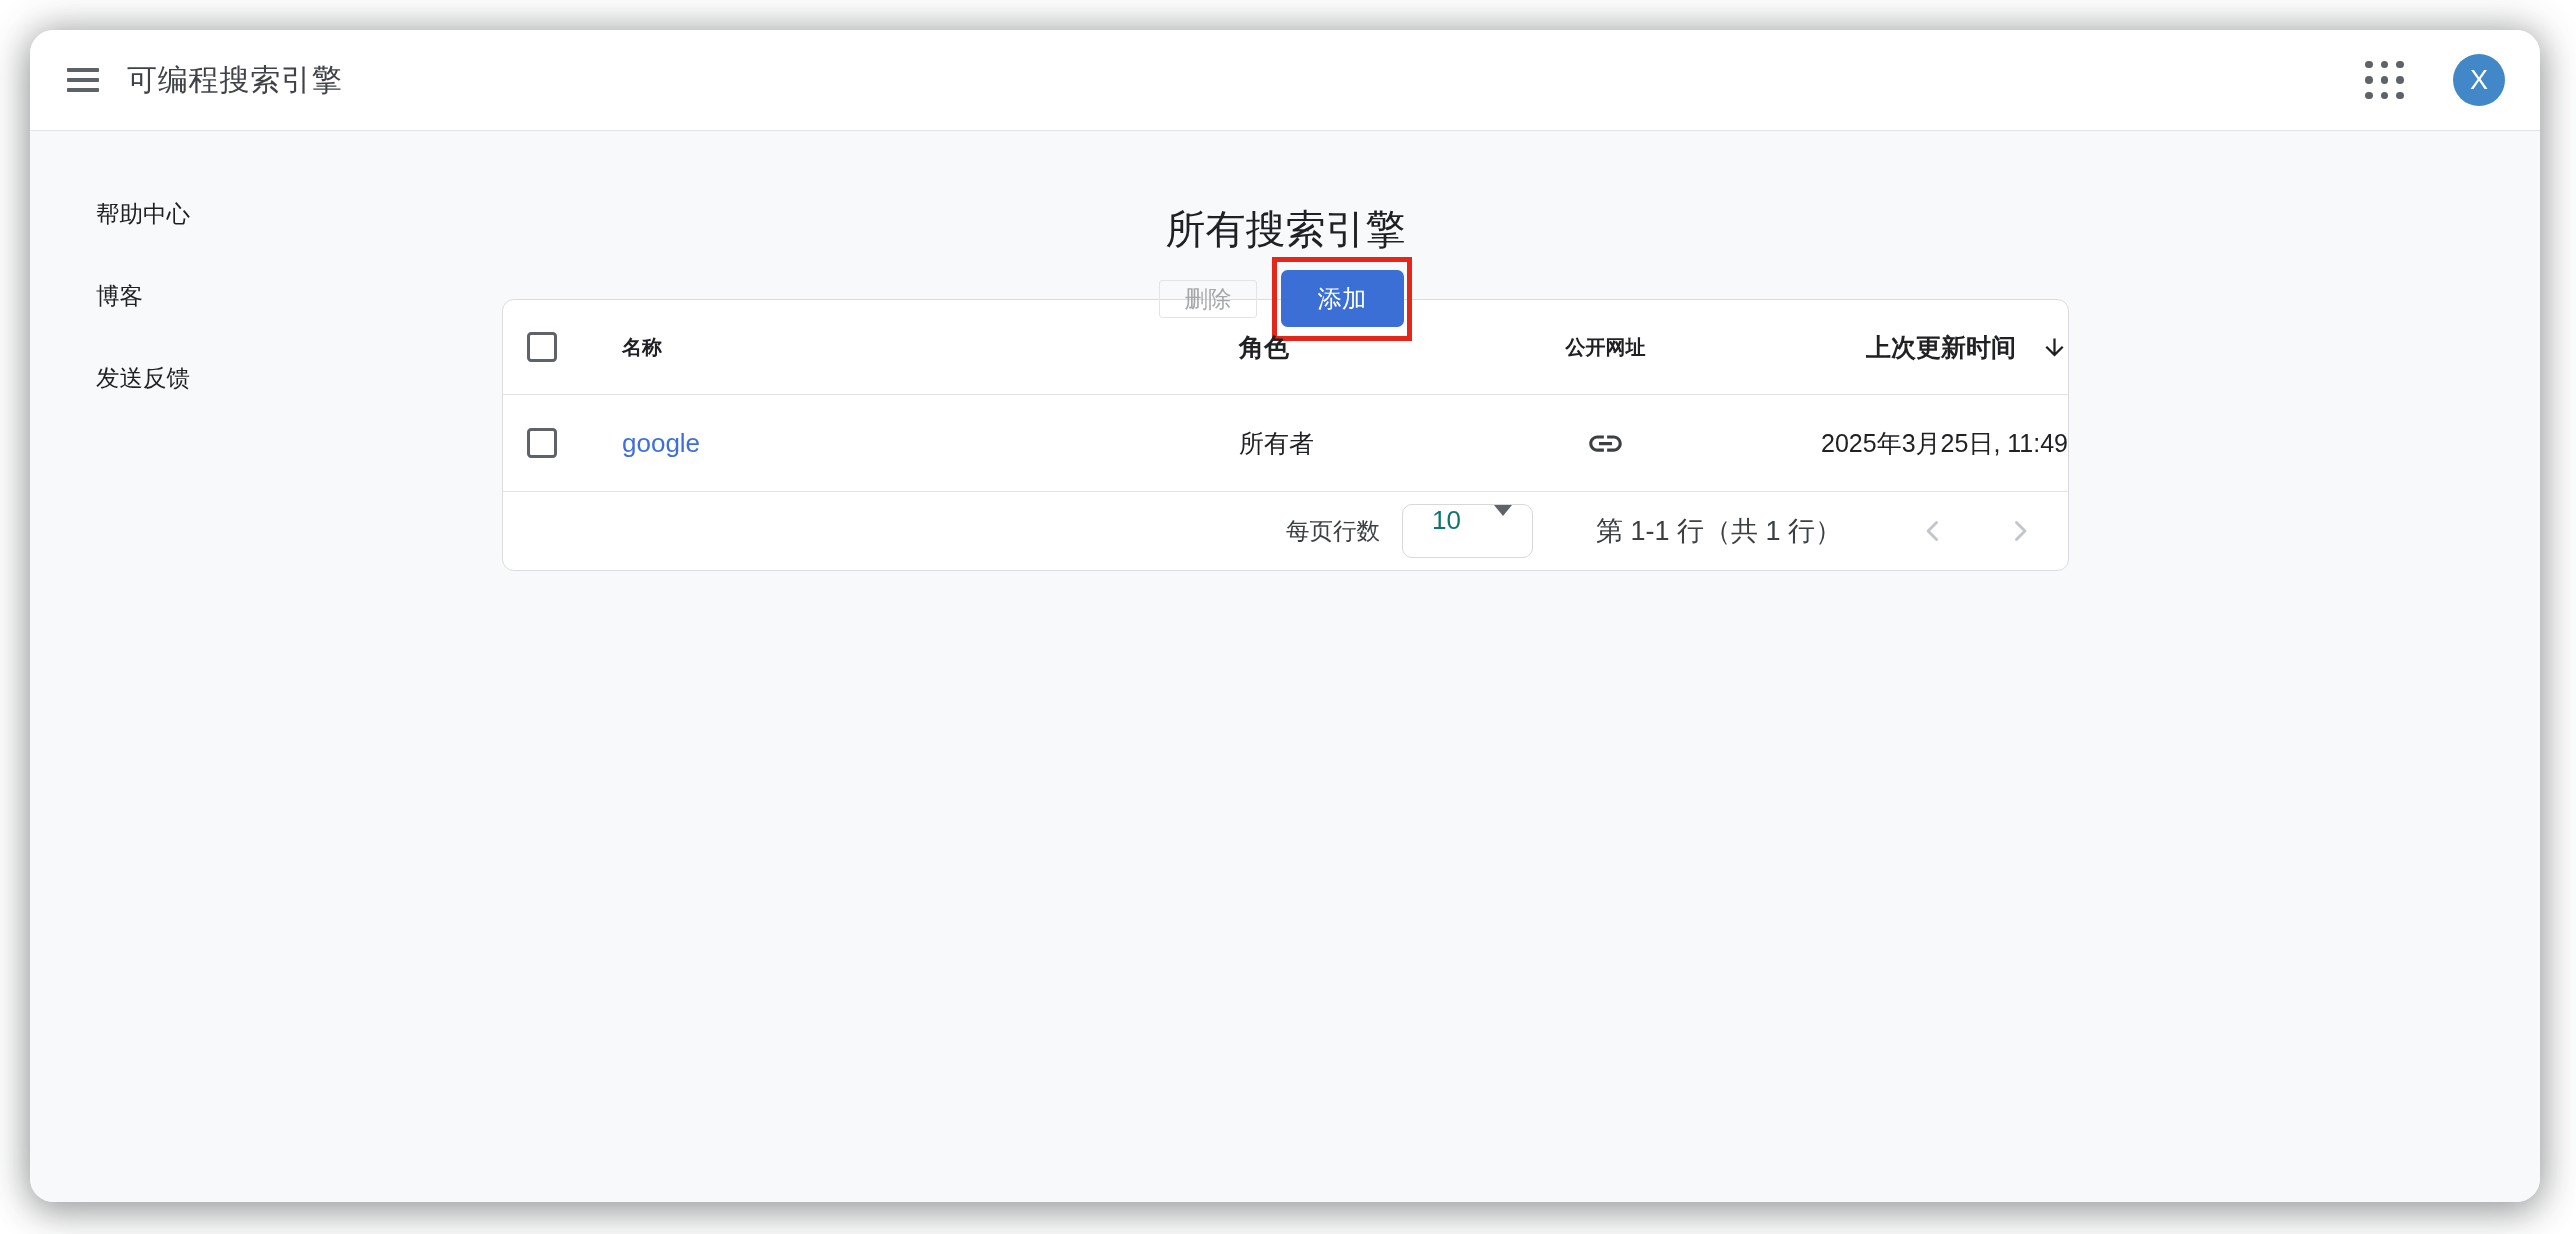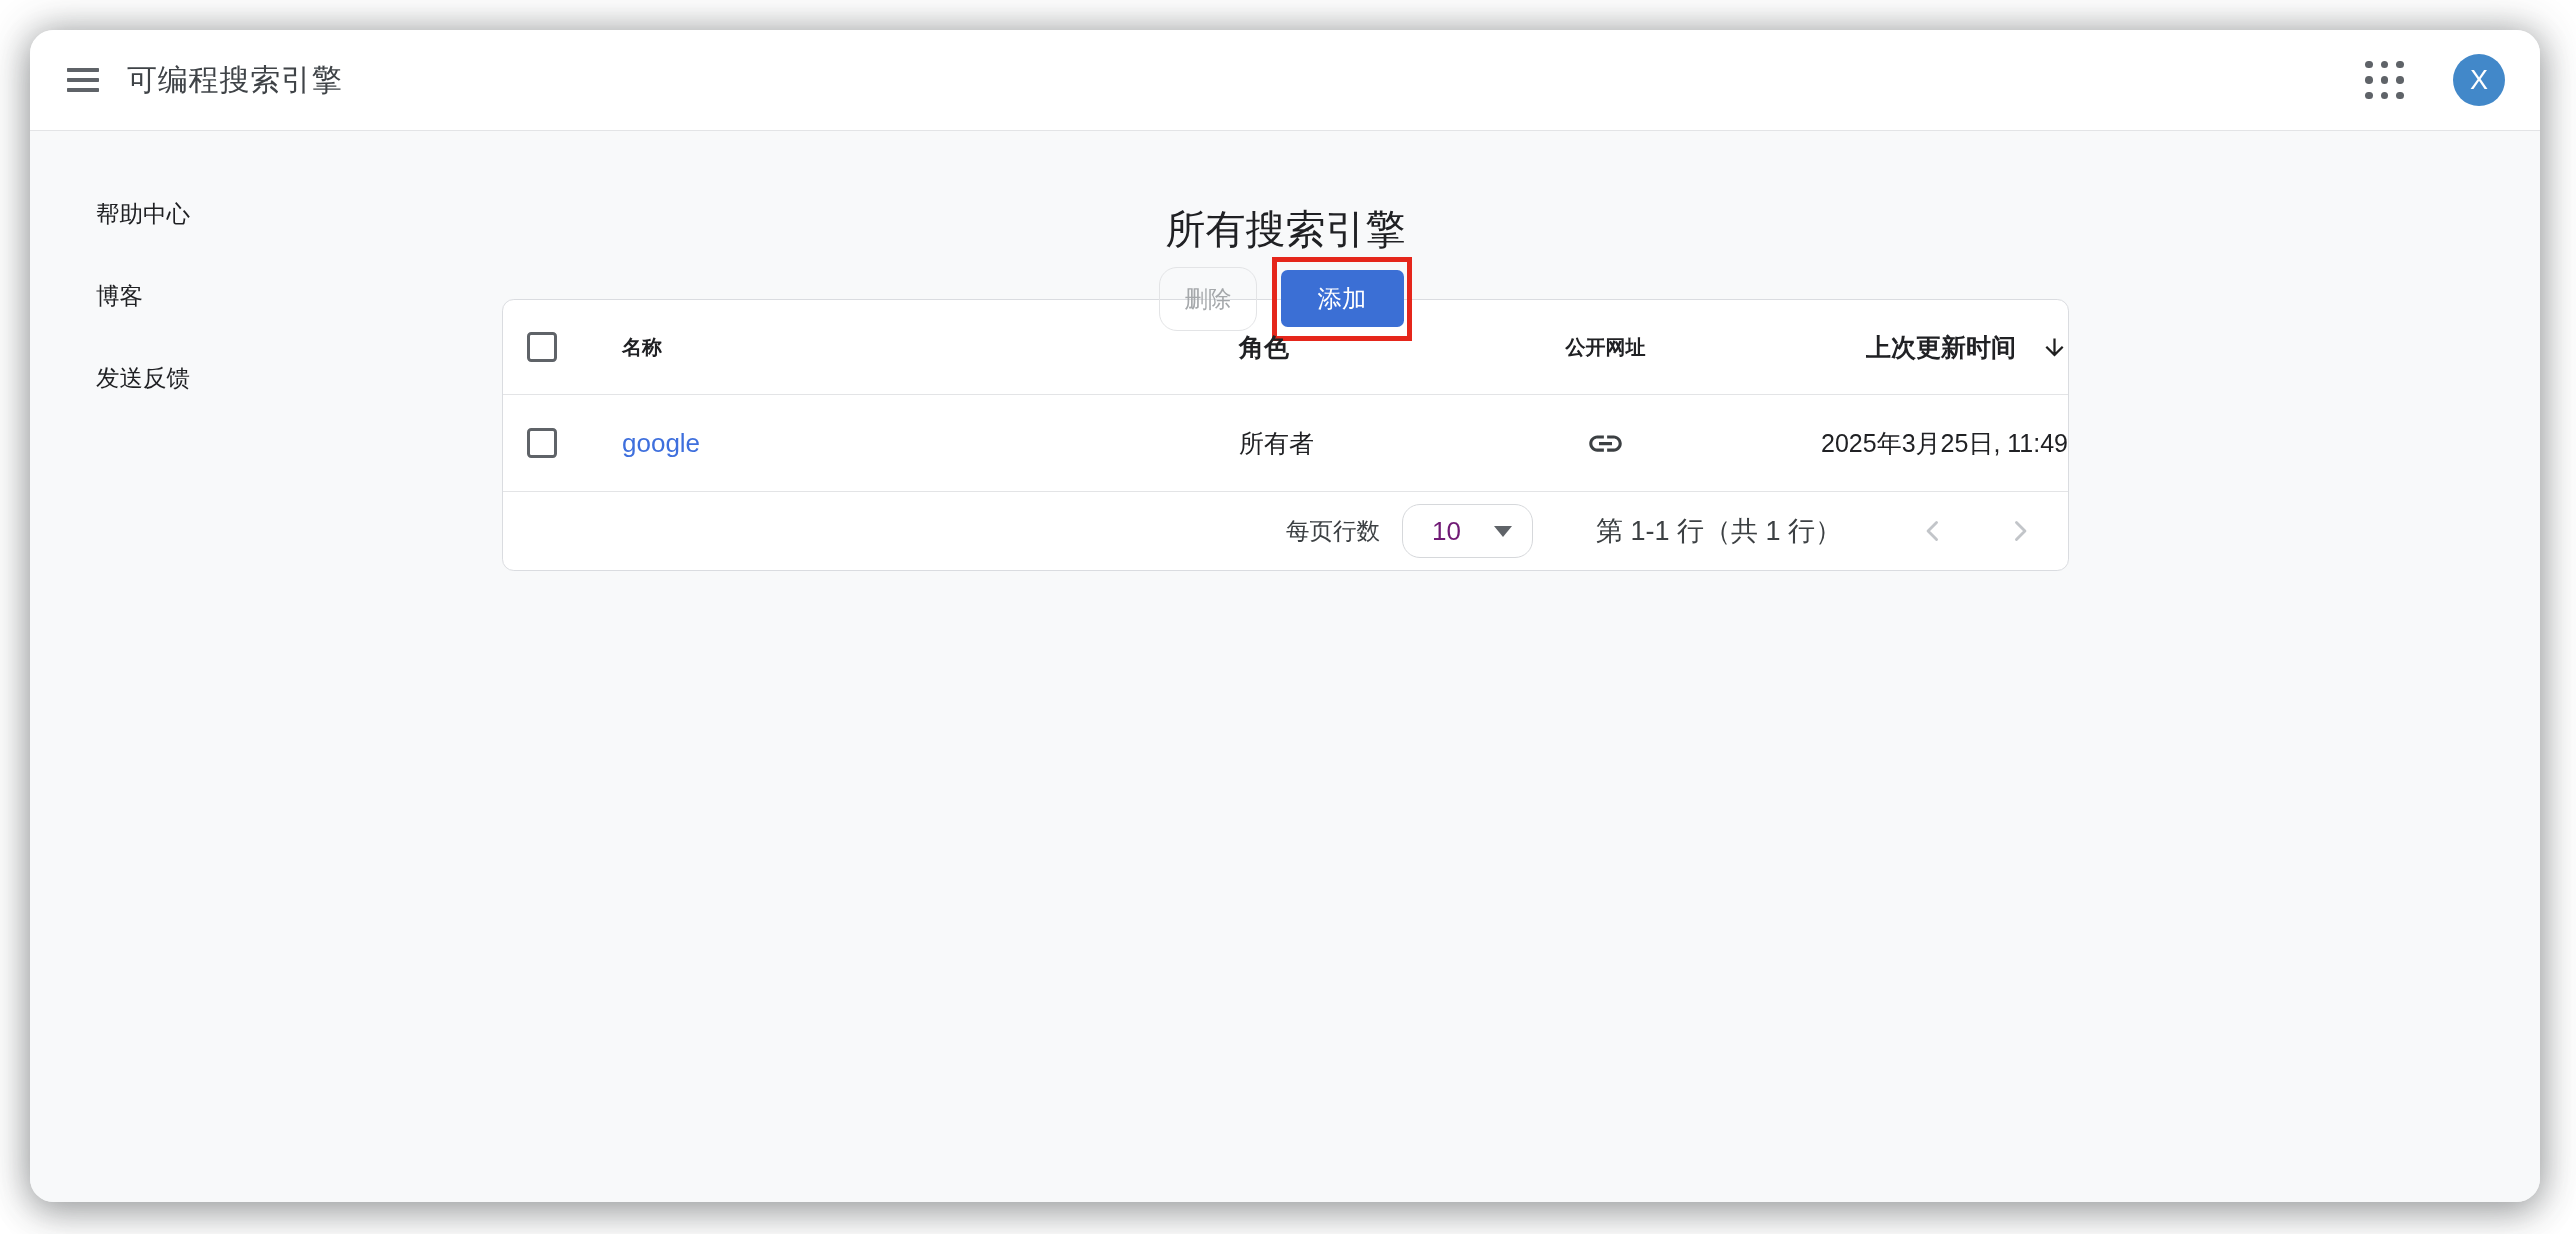--- a/index.html
+++ b/index.html
@@ -43,21 +43,21 @@
   .sidebar{width:472px;padding-top:42px;flex:none;}
   .side-item{
     display:flex;align-items:center;height:82px;padding-left:66px;
     font-size:23.5px;color:#1f2023;text-decoration:none;cursor:pointer;
   }
   .main{width:1567px;flex:none;}
   .heading-row{margin-top:71px;height:87px;display:flex;align-items:center;justify-content:space-between;flex-direction:column;}
   .page-heading{font-size:40px;font-weight:400;color:#202124;}
   .actions{display:flex;align-items:center;}
   .btn-delete{
-    width:98px;height:64px;background:transparent;border:1.7px solid #e3e4e6;border-radius:18px;
+    width:98px;height:38px;background:transparent;border:1.7px solid #e3e4e6;border-radius:3px;
     color:#a5a8ab;font-size:23.5px;margin-right:15px;cursor:default;font-family:inherit;
   }
   .annotation{display:inline-flex;border:5.9px solid var(--annotation);border-radius:0;padding:8.4px 3.4px;}
   .btn-add{
     width:123px;height:57px;background:var(--accent);border:none;border-radius:6.7px;
     color:#fff;font-size:24.4px;cursor:pointer;font-family:inherit;
   }
   
   .table-card{
     margin-top:10px;background:#fff;border:1.7px solid #dadce0;border-radius:11.8px;overflow:hidden;
@@ -77,23 +77,23 @@
     width:30px;height:30px;border:3.4px solid #5f6368;border-radius:4.2px;background:#fff;cursor:pointer;flex:none;
   }
   .engine-link{color:var(--link);font-size:26px;text-decoration:none;cursor:pointer;}
   .c-role,.c-time{font-size:25px;color:#202124;}
   .url-link{display:inline-flex;cursor:pointer;}
   .sort-icon{flex:none;}
   
   .tfoot{height:78px;display:flex;align-items:center;justify-content:flex-end;padding-right:30px;color:#3c4043;}
   .pp-label{font-size:23.5px;margin-right:22px;}
   .pp-select{
-    width:131px;height:54px;border:1.7px solid #d6d8db;border-radius:18px;background:#fff;
-    display:flex;align-items:center;justify-content:space-between;padding:0 20px 0 29px;
-    font-size:26px;color:#701a75;cursor:pointer;margin-right:63px;
+    width:131px;height:54px;border:1.7px solid #d6d8db;border-radius:10px;background:#fff;
+    display:flex;justify-content:space-between;padding:0 20px 0 29px;
+    font-size:26px;color:#0f766e;cursor:pointer;margin-right:63px;
   }
   .caret{width:0;height:0;border-left:9.2px solid transparent;border-right:9.2px solid transparent;border-top:11px solid #5f6368;}
   .range{font-size:27px;margin-right:72px;}
   .chev{width:37px;height:37px;background:none;border:none;display:flex;align-items:center;justify-content:center;cursor:default;padding:0;}
   .chev + .chev{margin-left:50px;}
 </style>
 </head>
 <body>
 
 <div class="stage">

